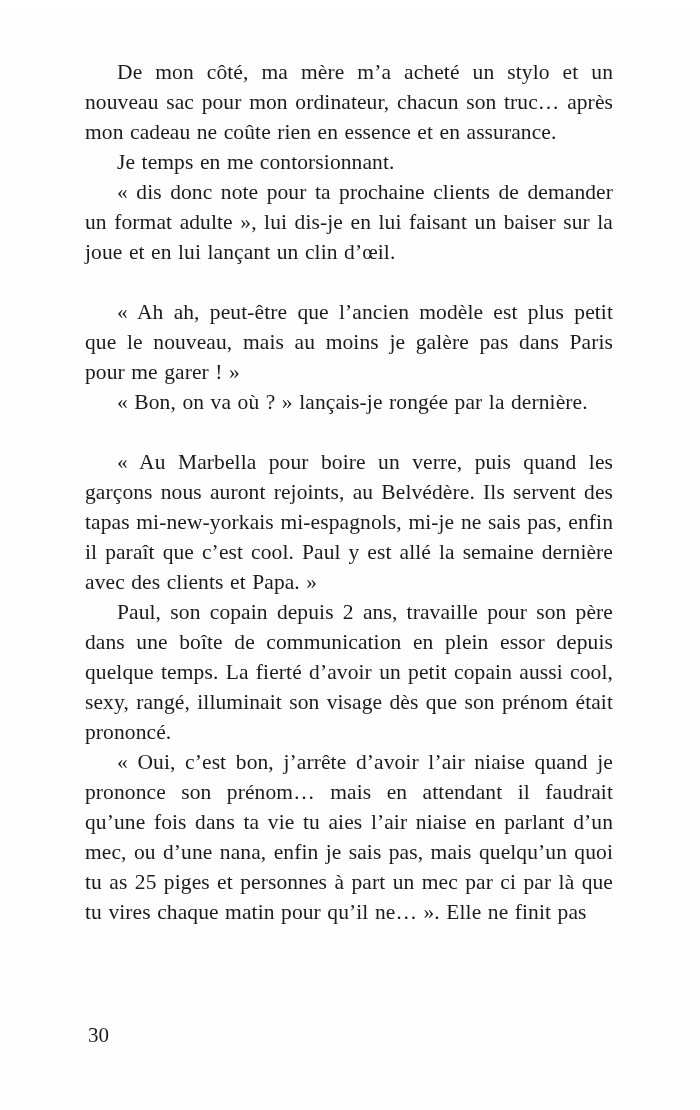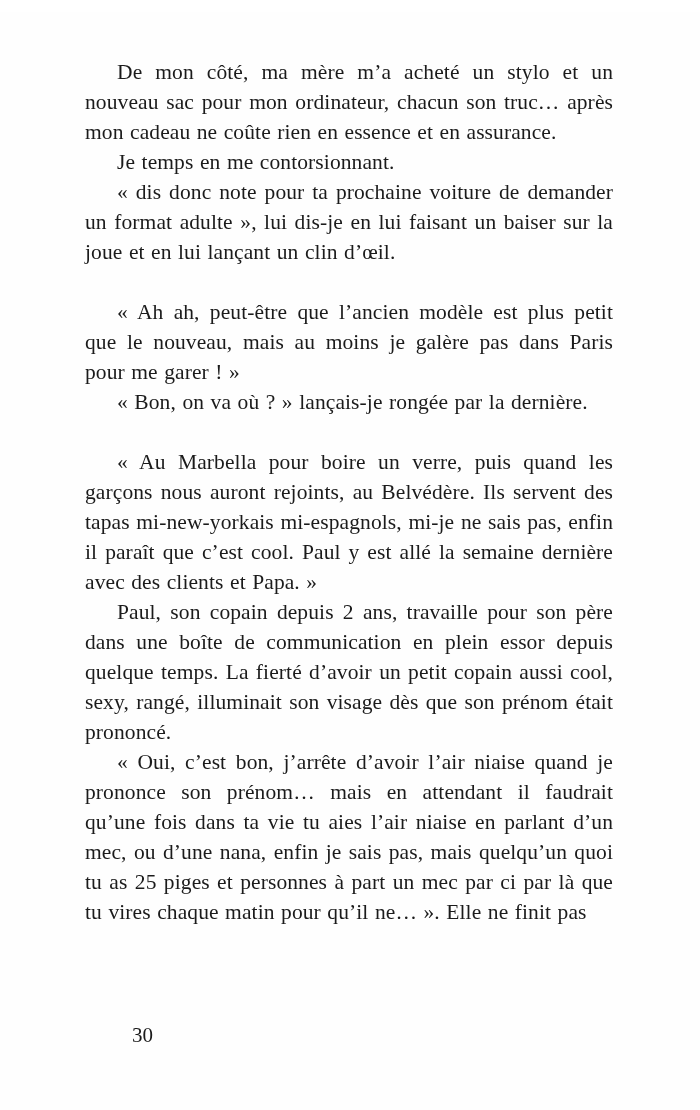--- a/index.html
+++ b/index.html
@@ -37,31 +37,30 @@
   .section-gap {
     height: 30px;
   }
   .page-number {
     position: absolute;
     left: 88px;
     top: 1008px;
     font-size: 21px;
     line-height: 30px;
     text-indent: 0;
-    margin-left: 44px;
   }
 </style>
 </head>
 <body>
 
 <div class="page">
   <div class="body-text">
     <p>De mon côté, ma mère m’a acheté un stylo et un nouveau sac pour mon ordinateur, chacun son truc… après mon cadeau ne coûte rien en essence et en assurance.</p>
     <p>Je temps en me contorsionnant.</p>
-    <p>« dis donc note pour ta prochaine voiture de demander un format adulte », lui dis-je en lui faisant un baiser sur la joue et en lui lançant un clin d’œil.</p>
+    <p>« dis donc note pour ta prochaine clients de demander un format adulte », lui dis-je en lui faisant un baiser sur la joue et en lui lançant un clin d’œil.</p>
     <div class="section-gap"></div>
     <p>« Ah ah, peut-être que l’ancien modèle est plus petit que le nouveau, mais au moins je galère pas dans Paris pour me garer ! »</p>
     <p>« Bon, on va où ? » lançais-je rongée par la dernière.</p>
     <div class="section-gap"></div>
     <p>« Au Marbella pour boire un verre, puis quand les garçons nous auront rejoints, au Belvédère. Ils servent des tapas mi-new-yorkais mi-espagnols, mi-je ne sais pas, enfin il paraît que c’est cool. Paul y est allé la semaine dernière avec des clients et Papa. »</p>
     <p>Paul, son copain depuis 2 ans, travaille pour son père dans une boîte de communication en plein essor depuis quelque temps. La fierté d’avoir un petit copain aussi cool, sexy, rangé, illuminait son visage dès que son prénom était prononcé.</p>
     <p>« Oui, c’est bon, j’arrête d’avoir l’air niaise quand je prononce son prénom… mais en attendant il faudrait qu’une fois dans ta vie tu aies l’air niaise en parlant d’un mec, ou d’une nana, enfin je sais pas, mais quelqu’un quoi tu as 25 piges et personnes à part un mec par ci par là que tu vires chaque matin pour qu’il ne… ». Elle ne finit pas</p>
   </div>
   <div class="page-number">30</div>
 </div>

